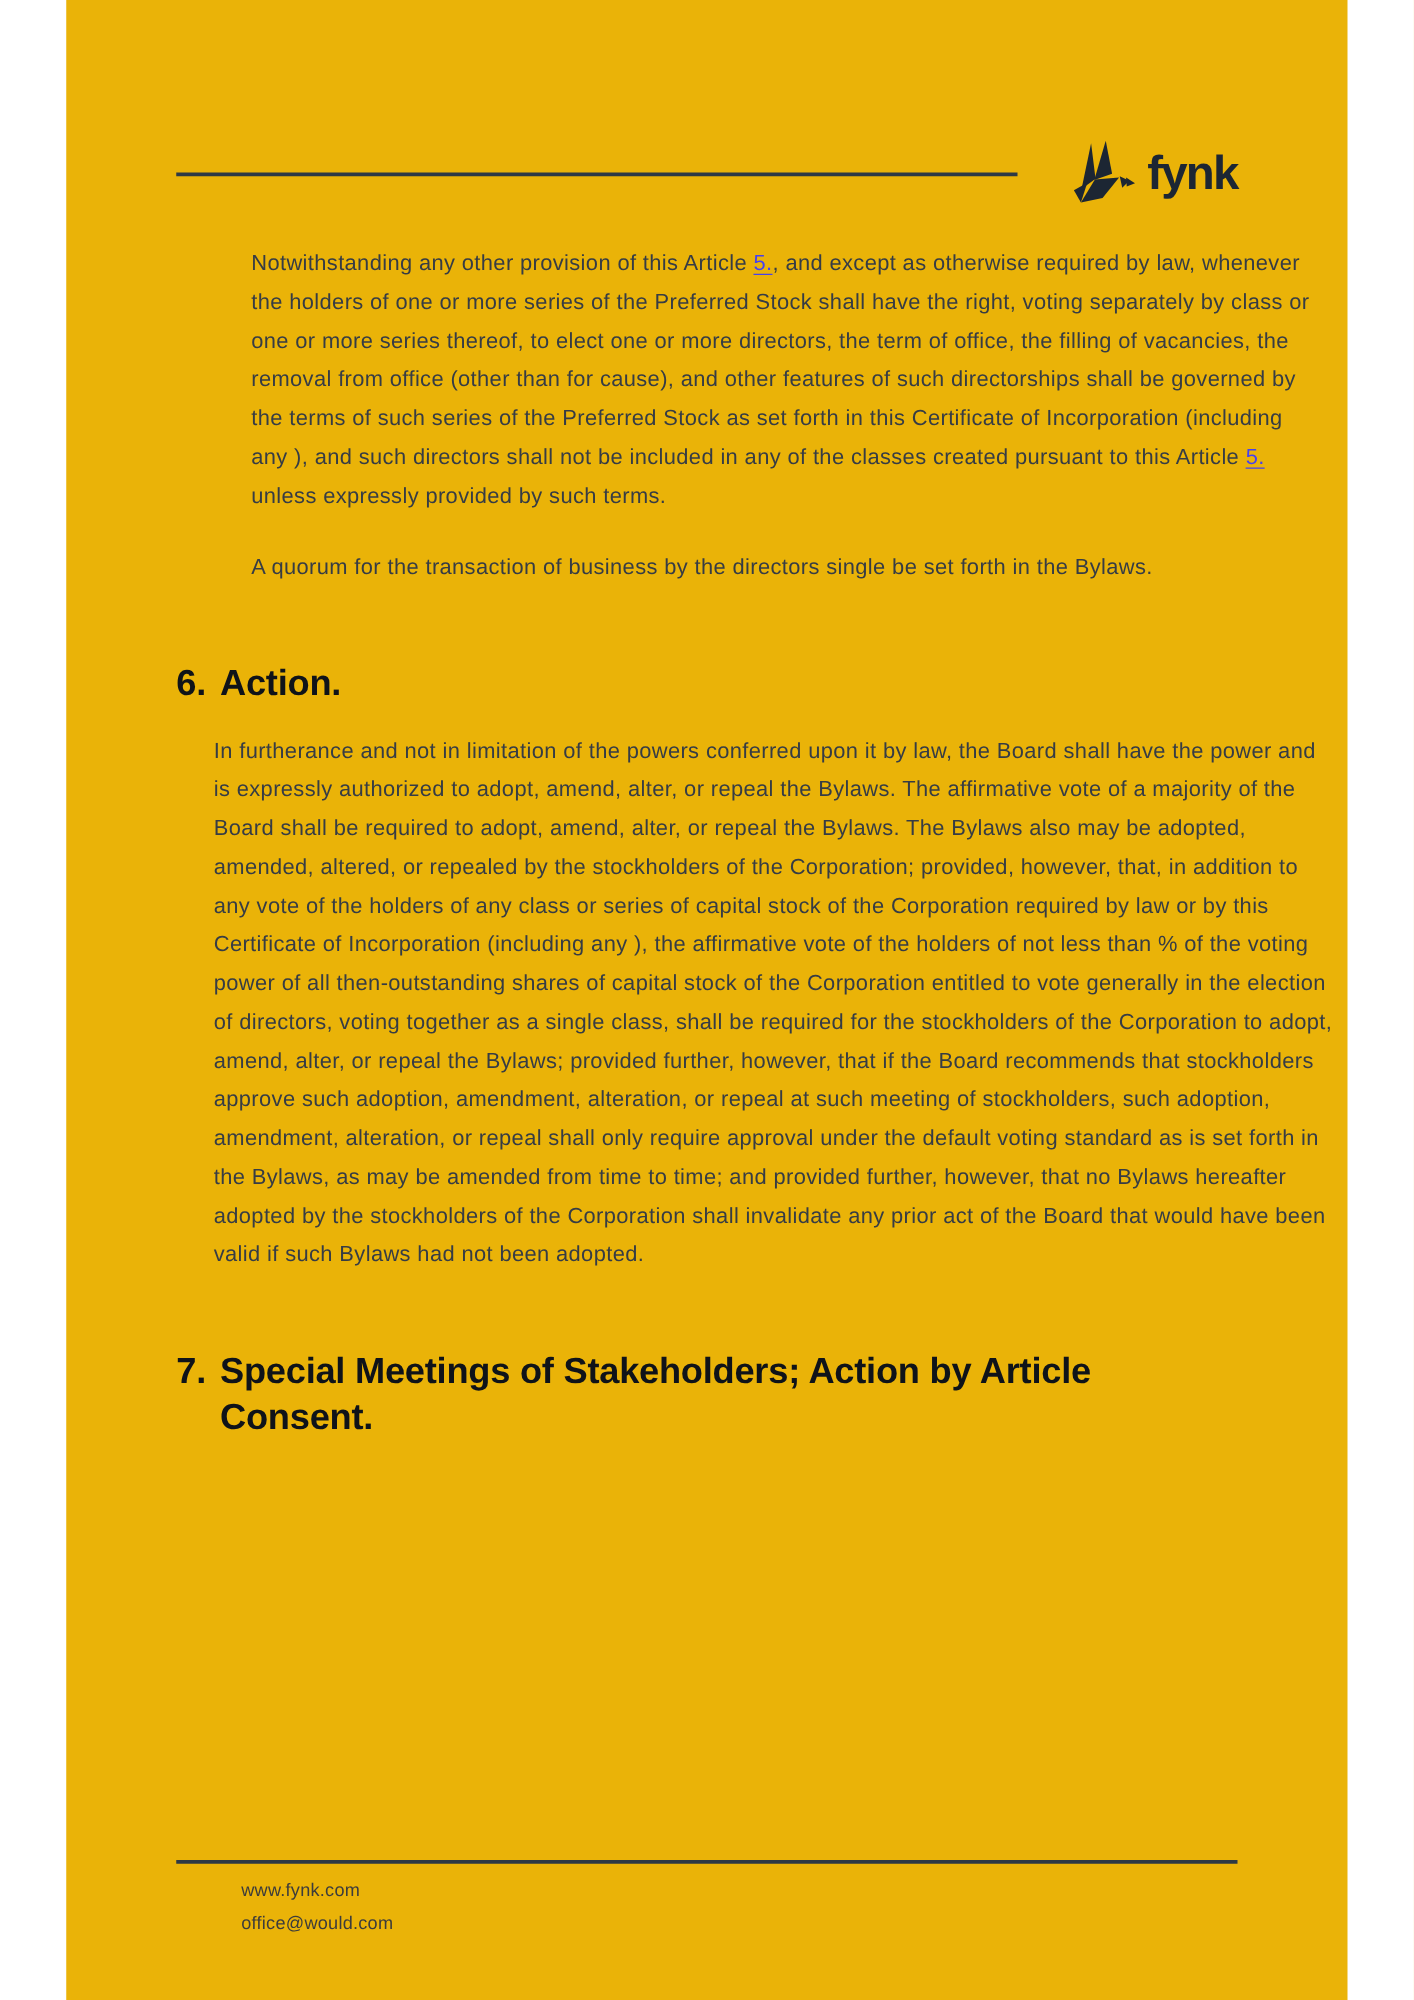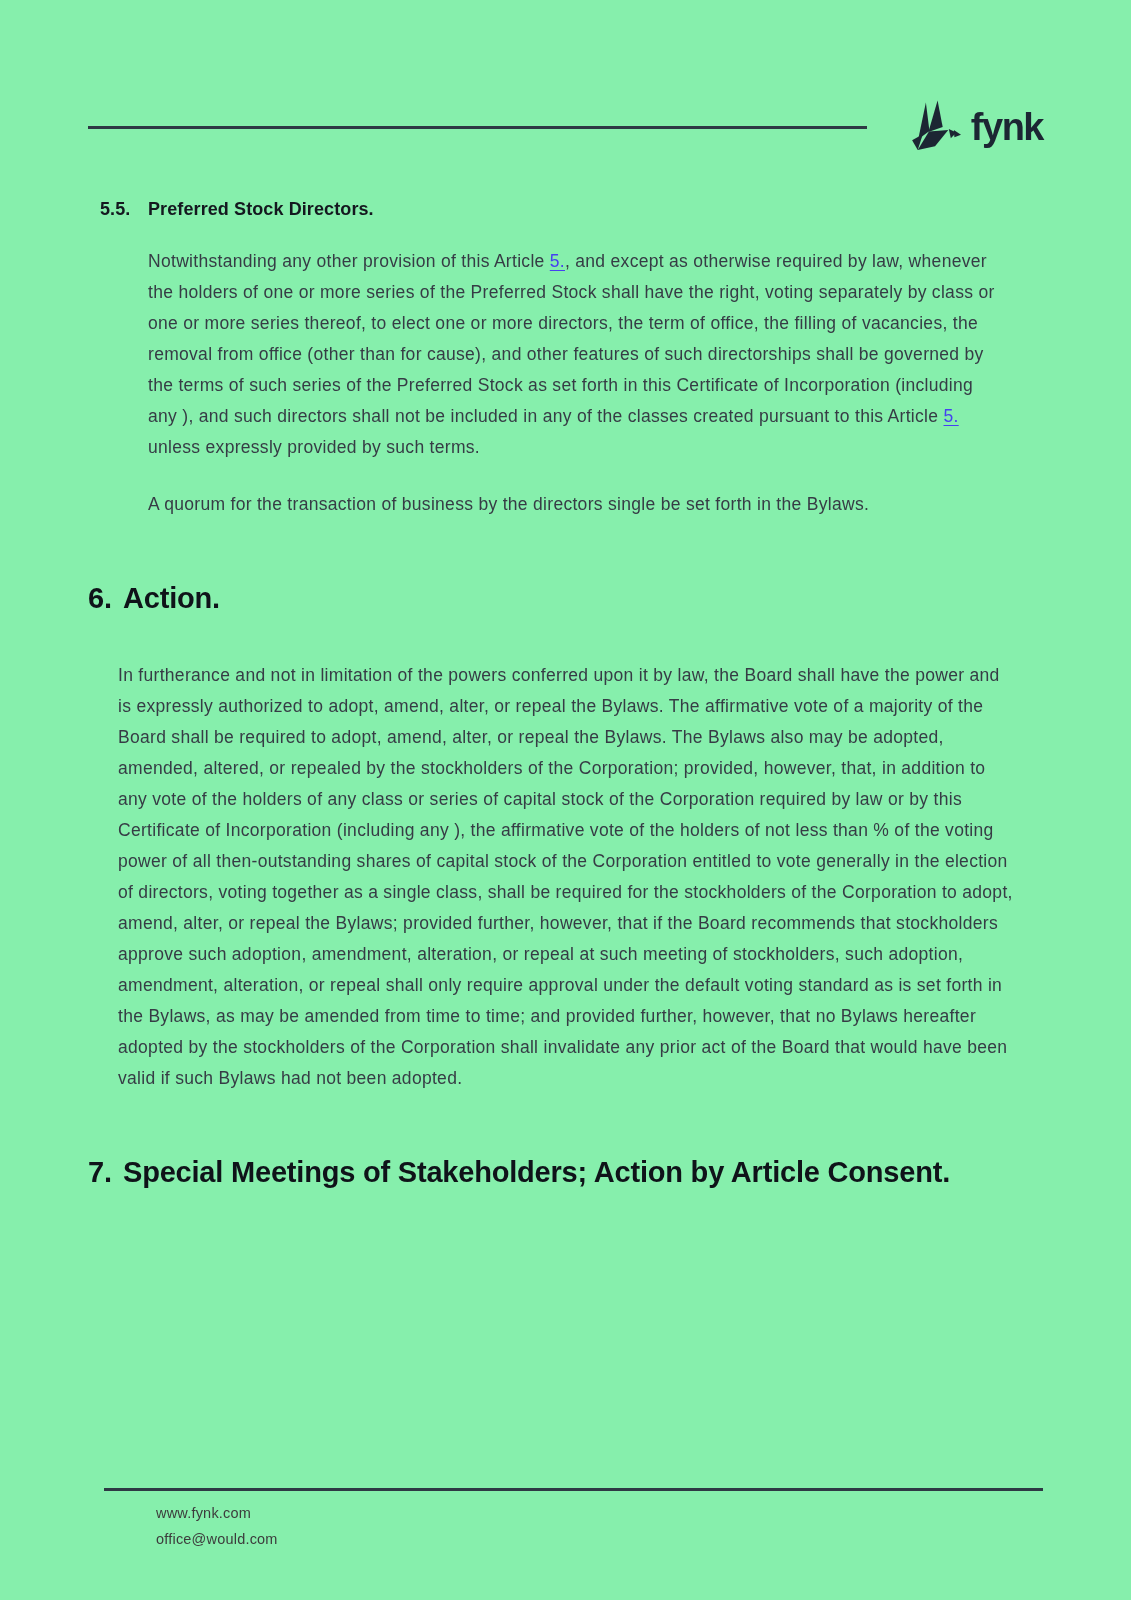--- a/index.html
+++ b/index.html
@@ -2,29 +2,29 @@
 <html><head>
 <meta charset="utf-8">
 <style>
   html, body {
     margin: 0;
     padding: 0;
     background: #ffffff;
   }
   .page {
     position: relative;
-    width: 1131px;
+    width: 1025px;
     height: 1600px;
     margin: 0 auto;
-    background: #86efac;
+    background: #eab308;
     font-family: "Liberation Sans", "DejaVu Sans", sans-serif;
     color: #363c45;
     overflow: hidden;
     box-sizing: border-box;
-    padding: 0 88px;
+    padding: 12px 88px;
   }
   
   .header {
     display: flex;
     align-items: center;
     gap: 38px;
     padding-top: 97px;
   }
   .header-rule {
     flex: 1;
@@ -75,34 +75,34 @@
   
   .para {
     margin: 26px 0 0 60px;
     width: 858px;
     font-size: 17.5px;
     line-height: 31px;
     letter-spacing: 0.3px;
     color: #363c45;
   }
   .para-wide {
-    margin: 44px 0 0 30px;
+    margin: 20px 0 0 30px;
     width: 897px;
   }
   .inline-link {
     color: #4641f0;
     text-decoration: underline;
     text-underline-offset: 3px;
     cursor: pointer;
   }
   .spacer-s56 { margin-top: 56px; }
   
   .footer {
     position: absolute;
-    left: 104px;
+    left: 88px;
     right: 88px;
     top: 1488px;
   }
   .footer-rule {
     height: 3px;
     background: #2e3944;
   }
   .footer-links {
     margin: 9px 0 0 52px;
     font-size: 14.5px;
@@ -130,24 +130,20 @@
           <polygon points="96,58 110,67 97,72"></polygon>
         </svg>
       </span>
       <span class="logo-text">fynk</span>
     </div>
   </header>
 
   <main>
 
     <section>
-      <h3 class="sub-heading">
-        <span class="num">5.5.</span>
-        <span>Preferred Stock Directors.</span>
-      </h3>
       <p class="para"><span>Notwithstanding any other provision of this Article </span><a class="inline-link" href="#">5.</a><span>, and except as otherwise required by law, whenever the holders of one or more series of the Preferred Stock shall have the right, voting separately by class or one or more series thereof, to elect one or more directors, the term of office, the filling of vacancies, the removal from office (other than for cause), and other features of such directorships shall be governed by the terms of such series of the Preferred Stock as set forth in this Certificate of Incorporation (including any ), and such directors shall not be included in any of the classes created pursuant to this Article </span><a class="inline-link" href="#">5.</a><span> unless expressly provided by such terms.</span></p>
     </section>
 
     <section>
       <p class="para">A quorum for the transaction of business by the directors single be set forth in the Bylaws.</p>
     </section>
 
     <section>
       <h2 class="main-heading">
         <span class="num">6.</span>

